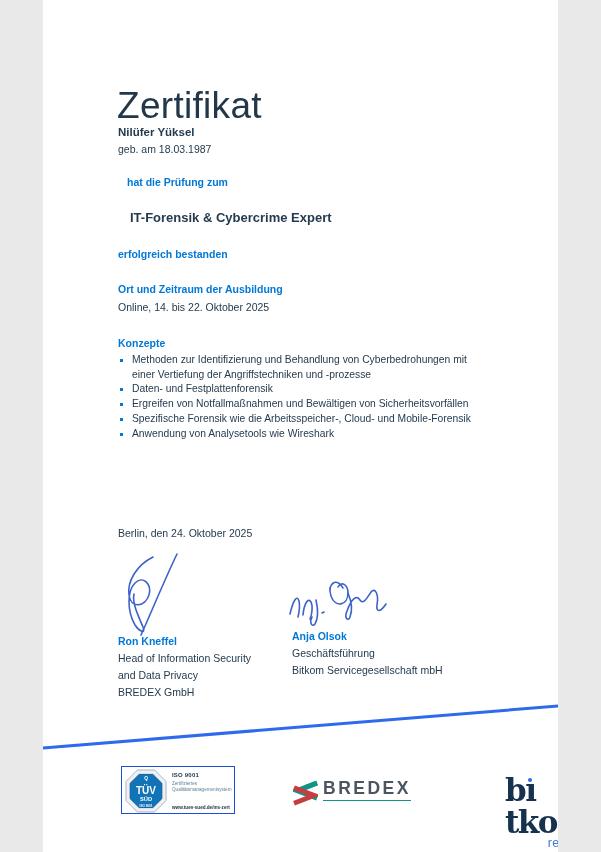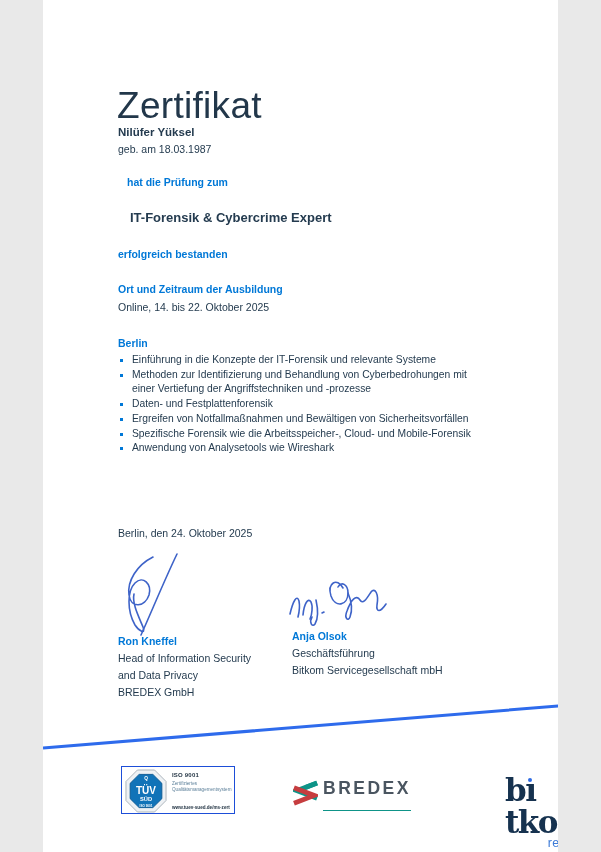--- a/index.html
+++ b/index.html
@@ -53,21 +53,21 @@
   .tuv-iso { font-size: 6px; font-weight: 700; color: #1c2e3e; letter-spacing: 0.2px; }
   .tuv-sub { font-size: 4.6px; color: #5b7f99; line-height: 5.6px; margin-top: 3px; font-weight: 500; }
   .tuv-url { position: absolute; left: 50px; top: 38px; font-size: 4.6px; font-weight: 700; color: #1c2e3e; }
   #bredex-logo { left: 250px; top: 779px; }
   .bredex-row { display: flex; align-items: flex-start; }
   .bredex-text {
     margin-left: 5px;
     font-size: 17.5px; font-weight: 700; letter-spacing: 2.5px;
     color: #4a5560; line-height: 19px;
     border-bottom: 1.8px solid #0e9488;
-    padding-bottom: 12px;
+    padding-bottom: 2px;
   }
   #bitkom-logo { left: 462px; top: 774px; width: 96px; text-align: right; }
   .bitkom-word {
     font-family: "DejaVu Serif", "Liberation Serif", serif;
     font-size: 31px; font-weight: 700; letter-spacing: -1.5px;
     color: #16324f; line-height: 32px; text-align: left; display: inline-block;
   }
   .i-wrap { position: relative; display: inline-block; }
   .i-dot {
     position: absolute; left: 50%; top: 3.5px;
@@ -93,27 +93,23 @@
   <div class="abs t-name dark">Nilüfer Yüksel</div>
   <div class="abs t-birth dark">geb. am 18.03.1987</div>
 
   <div class="abs t-intro blue">hat die Prüfung zum</div>
   <div class="abs t-course dark">IT-Forensik &amp; Cybercrime Expert</div>
   <div class="abs t-result blue">erfolgreich bestanden</div>
 
   <div class="abs t-periodlab blue">Ort und Zeitraum der Ausbildung</div>
   <div class="abs t-periodval dark">Online, 14. bis 22. Oktober 2025</div>
 
-  <div class="abs t-inhalte blue">Berlin</div>
+  <div class="abs t-inhalte blue">Konzepte</div>
   <ul class="abs contents-list dark">
 
-      <li class="content-item">
-        <span class="bullet"></span>
-        <span class="item-text">Einführung in die Konzepte der IT-Forensik und relevante Systeme</span>
-      </li>
 
       <li class="content-item">
         <span class="bullet"></span>
         <span class="item-text">Methoden zur Identifizierung und Behandlung von Cyberbedrohungen mit einer Vertiefung der Angriffstechniken und -prozesse</span>
       </li>
 
       <li class="content-item">
         <span class="bullet"></span>
         <span class="item-text">Daten- und Festplattenforensik</span>
       </li>

